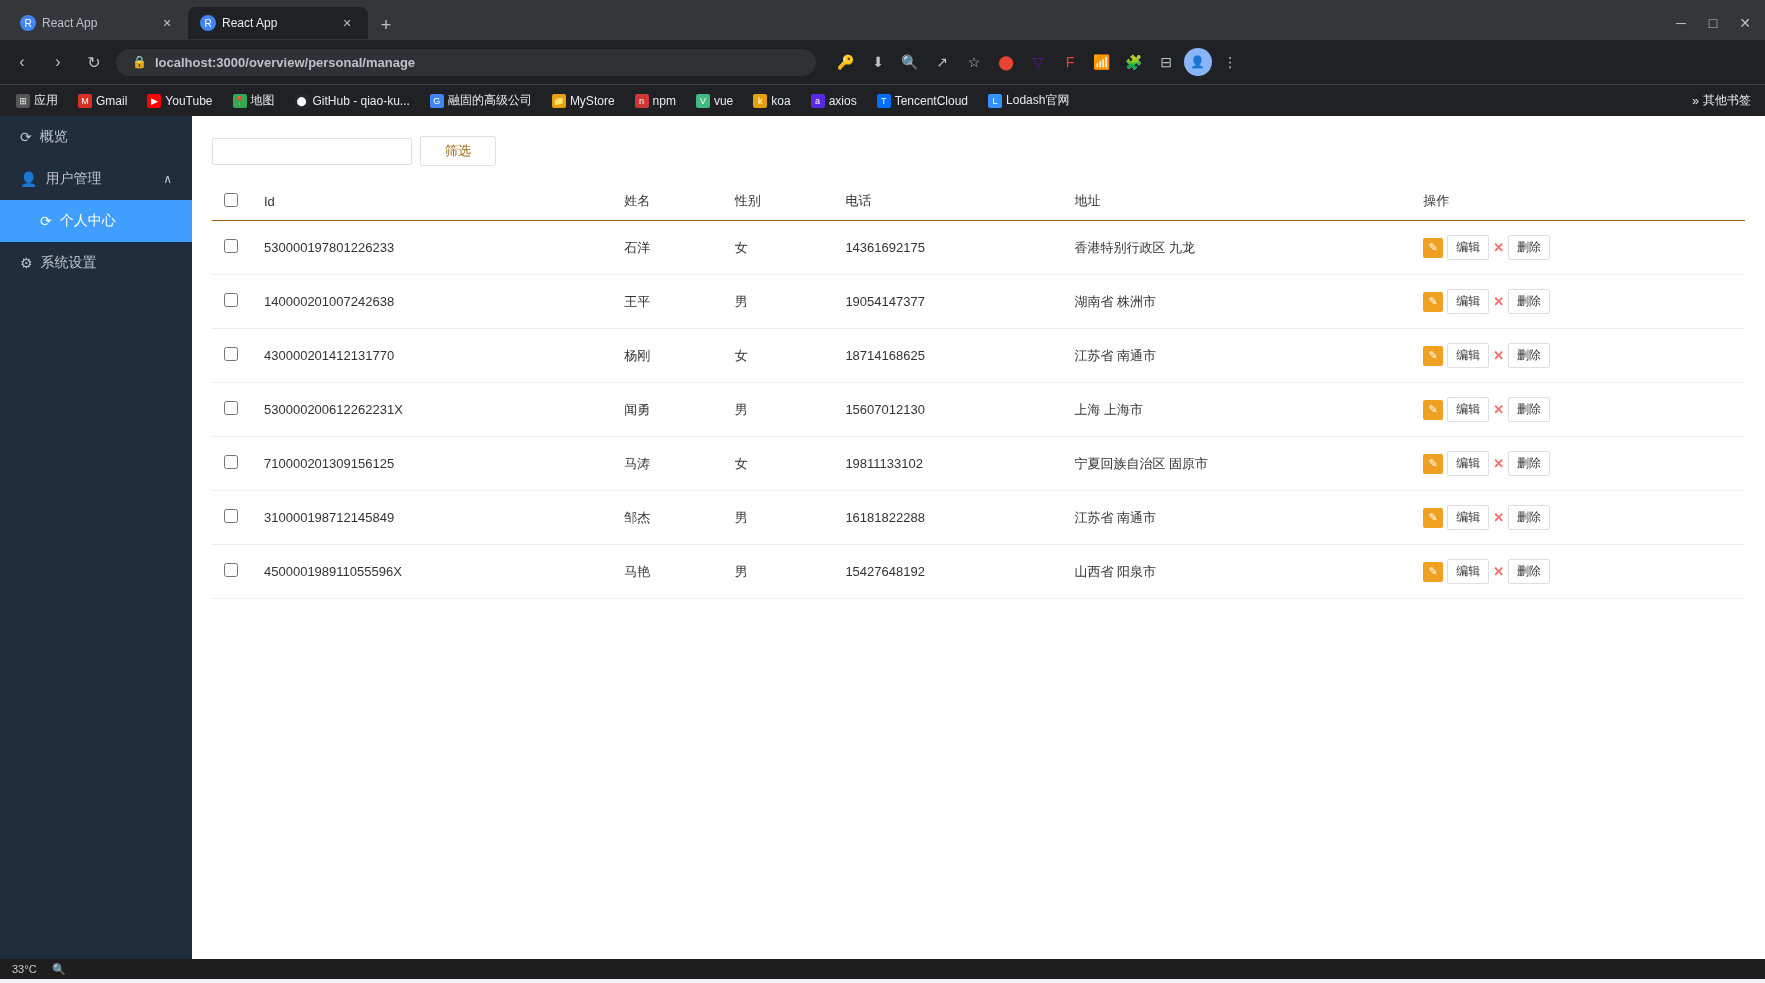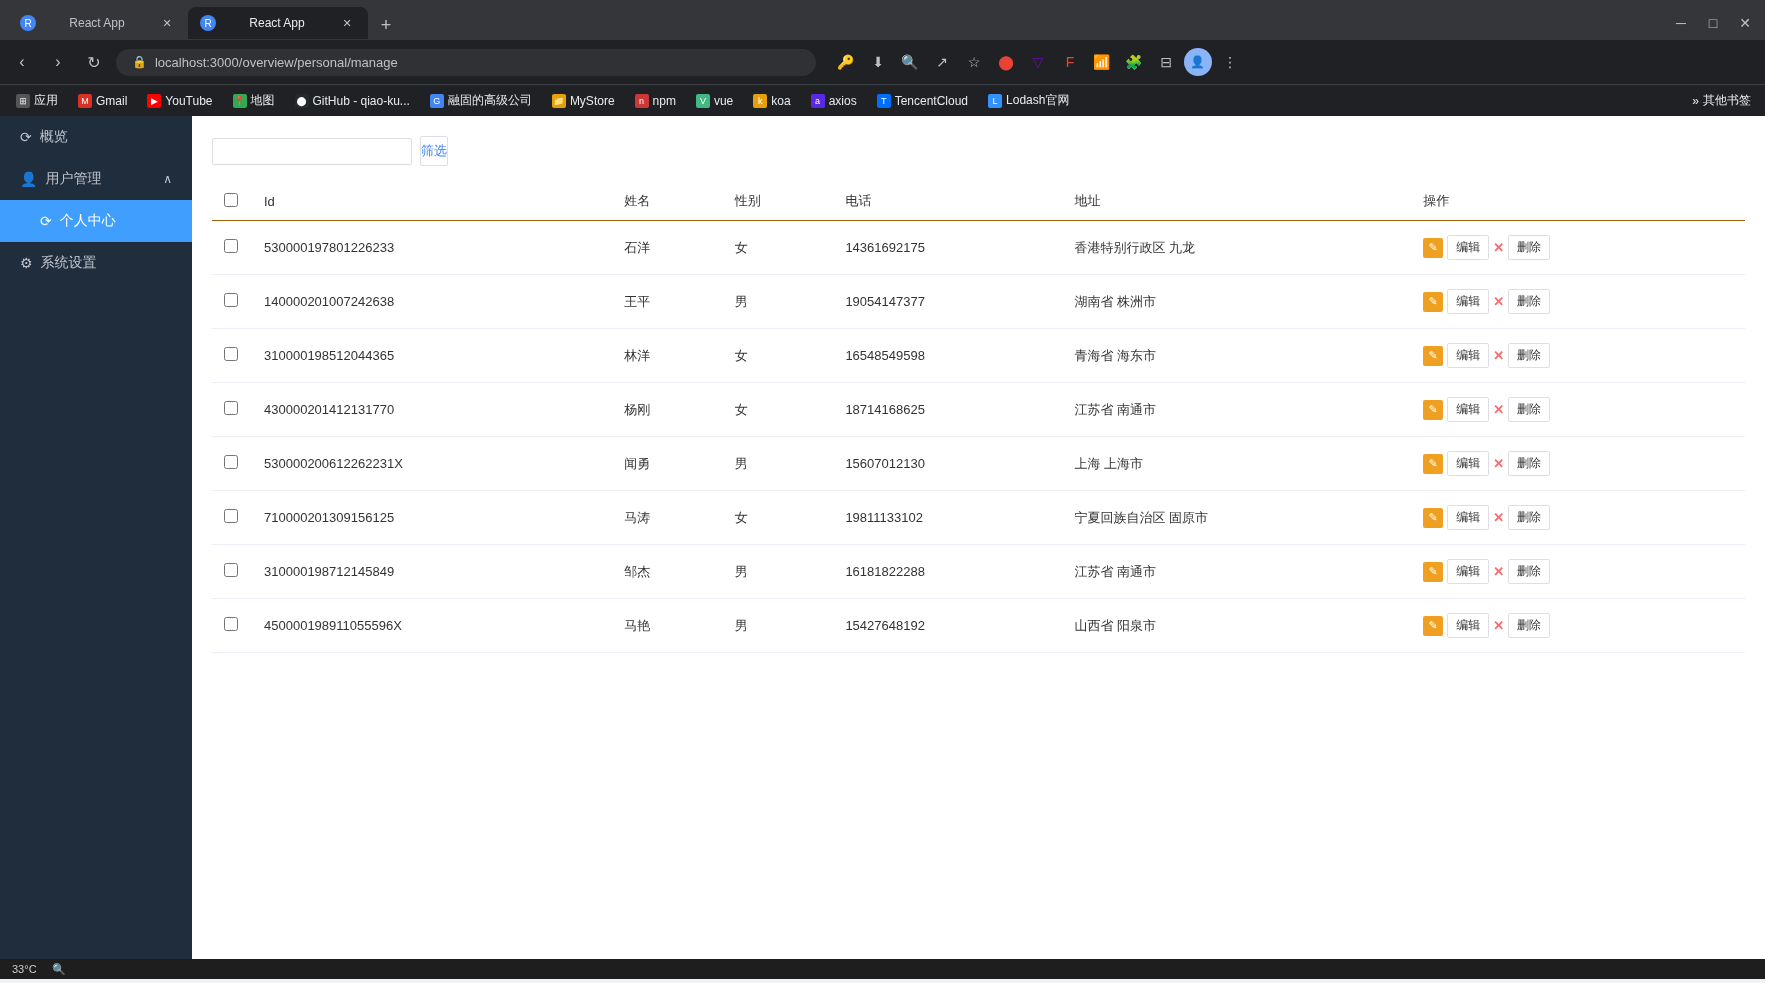--- a/index.html
+++ b/index.html
@@ -50,21 +50,20 @@
       justify-content: center;
       font-size: 10px;
       color: white;
       flex-shrink: 0;
     }
     .tab-title {
       flex: 1;
       overflow: hidden;
       text-overflow: ellipsis;
       white-space: nowrap;
-      text-align: center;
     }
     .tab-close {
       width: 18px;
       height: 18px;
       border-radius: 50%;
       display: flex;
       align-items: center;
       justify-content: center;
       font-size: 11px;
       color: #bdc1c6;
@@ -125,21 +124,21 @@
       background: #303134;
       border-radius: 20px;
       padding: 6px 16px;
       color: #e8eaed;
       font-size: 13px;
       display: flex;
       align-items: center;
       gap: 8px;
       max-width: 700px;
     }
-    .address-text { color: #bdc1c6; font-size: 13px; }
+    .address-text { color: #bdc1c6; font-size: 13px; font-weight: bold; }
     .toolbar-icons {
       display: flex;
       align-items: center;
       gap: 4px;
       margin-left: 8px;
     }
     .toolbar-icon {
       width: 28px;
       height: 28px;
       display: flex;
@@ -271,27 +270,27 @@
     .filter-input {
       border: 1px solid #dcdfe6;
       border-radius: 2px;
       padding: 5px 10px;
       font-size: 13px;
       width: 200px;
       outline: none;
       color: #333;
     }
     .filter-btn {
-      padding: 5px 0;
+      padding: 5px 24px;
       background: #fff;
       border: 1px solid #dcdfe6;
       border-radius: 2px;
       font-size: 13px;
       cursor: pointer;
-      color: #3b82f6;
+      color: #a16207;
     }
 
     
     .data-table {
       width: 100%;
       border-collapse: collapse;
     }
     .data-table th {
       text-align: left;
       padding: 10px 12px;
@@ -562,38 +561,20 @@
           <button class="edit-btn">编辑</button>
           <span class="x-icon">✕</span>
           <button class="delete-btn">删除</button>
         </div>
       </td>
     </tr>
           <tr>
       <td class="checkbox-cell">
         <input type="checkbox" style="">
       </td>
-      <td class="id-cell">310000198512044365</td>
-      <td>林洋</td>
-      <td>女</td>
-      <td>16548549598</td>
-      <td>青海省 海东市</td>
-      <td>
-        <div class="action-cell">
-          <div class="edit-icon-badge">✎</div>
-          <button class="edit-btn">编辑</button>
-          <span class="x-icon">✕</span>
-          <button class="delete-btn">删除</button>
-        </div>
-      </td>
-    </tr>
-          <tr>
-      <td class="checkbox-cell">
-        <input type="checkbox" style="">
-      </td>
       <td class="id-cell">430000201412131770</td>
       <td>杨刚</td>
       <td>女</td>
       <td>18714168625</td>
       <td>江苏省 南通市</td>
       <td>
         <div class="action-cell">
           <div class="edit-icon-badge">✎</div>
           <button class="edit-btn">编辑</button>
           <span class="x-icon">✕</span>

